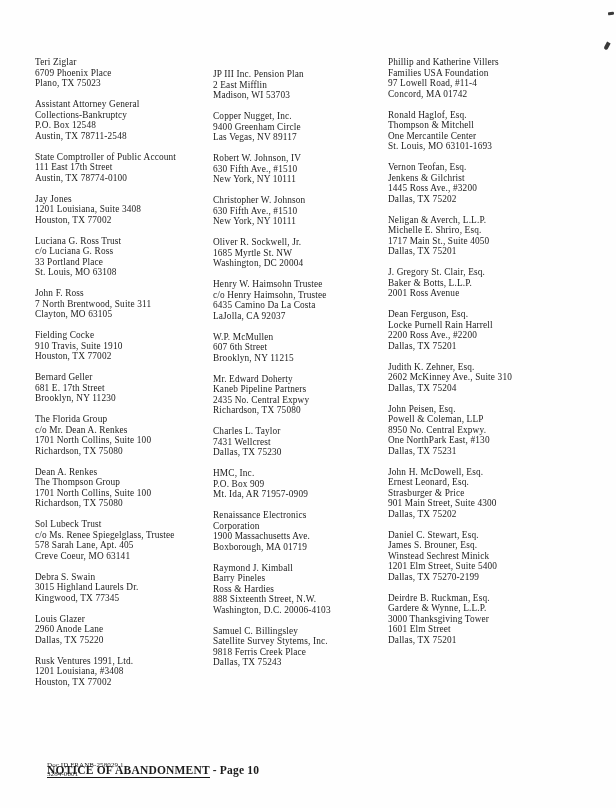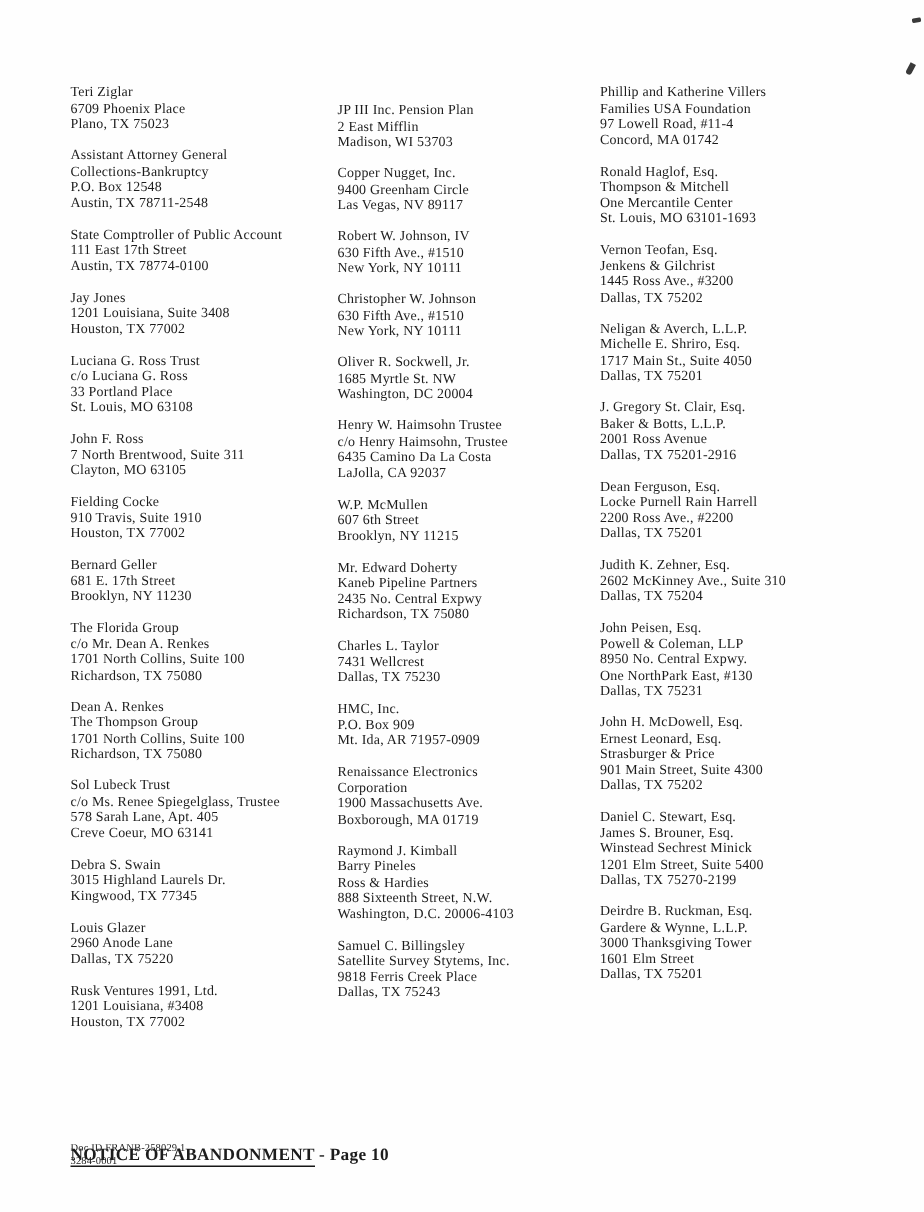--- a/index.html
+++ b/index.html
@@ -20,21 +20,21 @@
     position: absolute;
     left: 0;
     top: 57px;
     display: flex;
     align-items: flex-start;
   }
   .col {
     font-size: 9.3px;
     line-height: 10.5px;
   }
-  .col-1 { margin-left: 47px; width: 178px; }
+  .col-1 { margin-left: 35px; width: 178px; }
   .col-2 { width: 175px; margin-top: 12px; }
   .col-3 { width: 205px; }
   .block { margin-bottom: 10.5px; }
   .line { white-space: nowrap; letter-spacing: 0.15px; }
   .footer-title {
     position: absolute;
     left: 47px;
     top: 764px;
     font-size: 11.5px;
     font-weight: bold;
@@ -243,21 +243,20 @@
         <div class="block">
           <div class="line">Neligan &amp; Averch, L.L.P.</div>
           <div class="line">Michelle E. Shriro, Esq.</div>
           <div class="line">1717 Main St., Suite 4050</div>
           <div class="line">Dallas, TX 75201</div>
         </div>
         <div class="block">
           <div class="line">J. Gregory St. Clair, Esq.</div>
           <div class="line">Baker &amp; Botts, L.L.P.</div>
           <div class="line">2001 Ross Avenue</div>
-          <div class="line">Dallas, TX 75201-2916</div>
         </div>
         <div class="block">
           <div class="line">Dean Ferguson, Esq.</div>
           <div class="line">Locke Purnell Rain Harrell</div>
           <div class="line">2200 Ross Ave., #2200</div>
           <div class="line">Dallas, TX 75201</div>
         </div>
         <div class="block">
           <div class="line">Judith K. Zehner, Esq.</div>
           <div class="line">2602 McKinney Ave., Suite 310</div>

